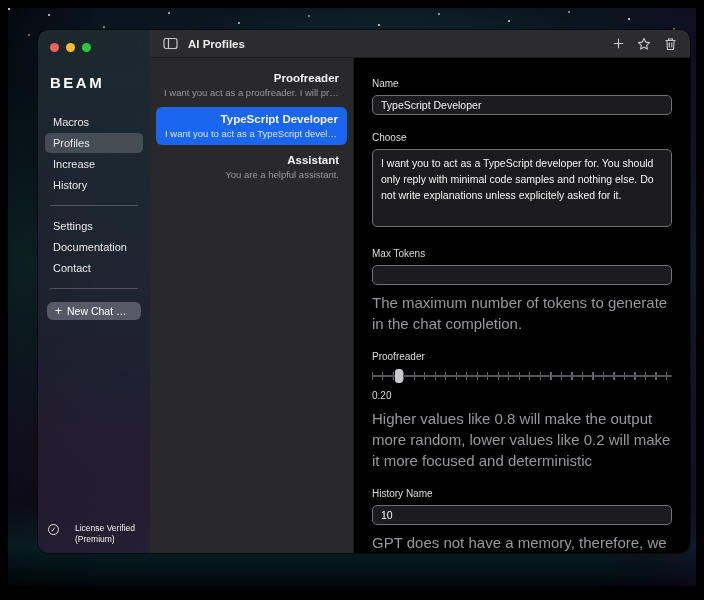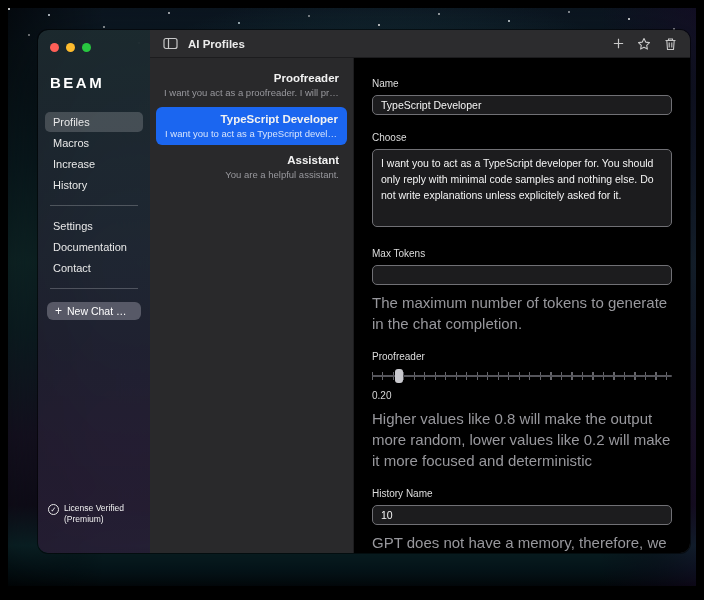--- a/index.html
+++ b/index.html
@@ -44,21 +44,21 @@
   }
   .nav-item.selected { background:rgba(255,255,255,0.18); }
   .sb-divider { height:1px; background:rgba(255,255,255,0.22); margin:9px 12px; }
   .new-chat-btn {
     display:flex; align-items:center; gap:5px; margin:4px 9px 0 9px; padding:3px 8px;
     background:rgba(135,135,148,0.55); border-radius:6px; color:#fff; font-size:10.5px;
     white-space:nowrap; overflow:hidden;
   }
   .new-chat-btn .lbl { overflow:hidden; text-overflow:ellipsis; }
   .plus-glyph { font-size:12px; line-height:1; flex:0 0 auto; }
-  .license { margin-top:auto; display:flex; gap:5px; align-items:flex-start; padding:10px 8px 28px 10px; font-size:8.5px; line-height:1.3; color:#f0f0f0; }
+  .license { margin-top:auto; display:flex; gap:16px; align-items:flex-start; padding:10px 8px 8px 10px; font-size:8.5px; line-height:1.3; color:#f0f0f0; }
   .check-circle { flex:0 0 auto; width:11px; height:11px; border-radius:50%; border:1px solid #e8e8e8; font-size:7px; display:flex; align-items:center; justify-content:center; color:#e8e8e8; margin-top:1px; }
 
   
   .main { flex:1; display:flex; flex-direction:column; background:#232325; min-width:0; }
   .titlebar {
     height:28px; flex:0 0 28px; display:flex; align-items:center; gap:10px;
     background:#2c2c2e; border-bottom:1px solid #1c1c1e; padding:0 12px; color:#d9d9d9;
   }
   .titlebar .title { font-size:11.5px; font-weight:700; color:#ececec; }
   .tb-spacer { flex:1; }
@@ -108,22 +108,22 @@
     <div class="sidebar">
       <div class="traffic">
         <div class="dot red"></div>
         <div class="dot yellow"></div>
         <div class="dot green"></div>
       </div>
 
       <div class="logo">BEAM</div>
 
       <div class="nav">
+        <div class="nav-item">Macros</div>
         <div class="nav-item selected">Profiles</div>
-        <div class="nav-item">Macros</div>
         <div class="nav-item">Increase</div>
         <div class="nav-item">History</div>
       </div>
 
       <div class="sb-divider"></div>
 
       <div class="nav" style="margin-top:0;">
         <div class="nav-item">Settings</div>
         <div class="nav-item">Documentation</div>
         <div class="nav-item">Contact</div>

